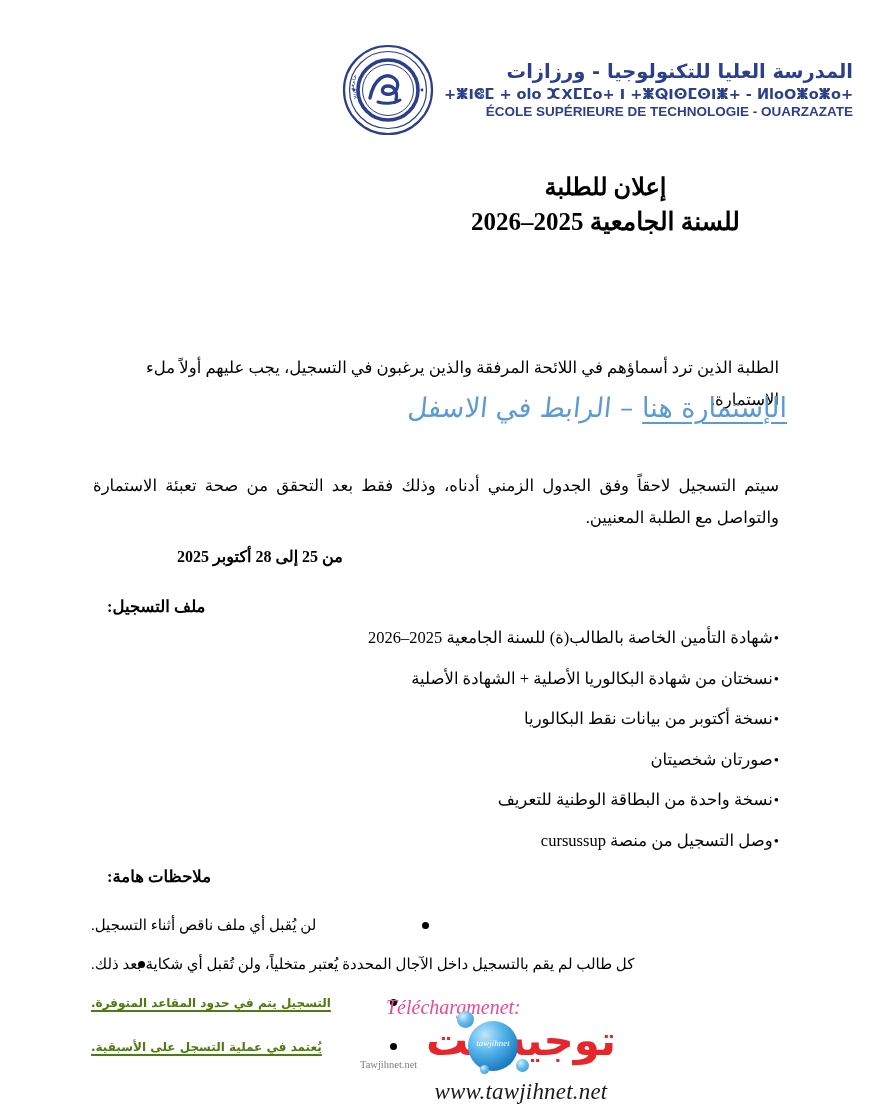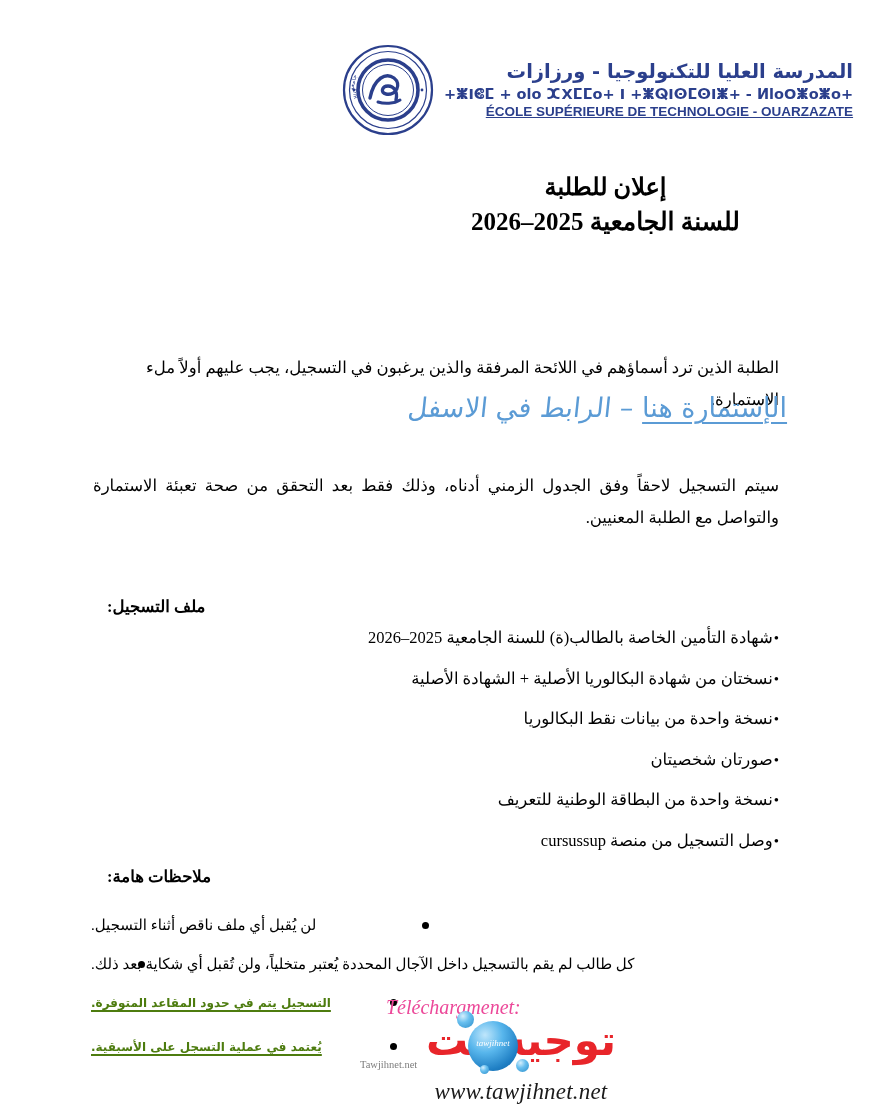--- a/index.html
+++ b/index.html
@@ -62,21 +62,20 @@
     text-align: center;
   }
   .lh-fr {
     font-family: "Liberation Sans", sans-serif;
     font-size: 13.5px;
     font-weight: 700;
     color: #2b3f8c;
     direction: ltr;
     white-space: nowrap;
     margin-top: 2px;
-    text-decoration: underline;
   }
   .seal {
     width: 92px;
     height: 92px;
     position: relative;
     flex: 0 0 auto;
   }
   .seal svg { display: block; }
 
   
@@ -375,27 +374,30 @@
 
   <div class="para" id="intro-para">الطلبة الذين ترد أسماؤهم في اللائحة المرفقة والذين يرغبون في التسجيل، يجب عليهم أولاً ملء الاستمارة.</div>
 
   <div class="link-line">
     <span class="under">الإستمارة هنا</span>
     <span class="tail">– الرابط في الاسفل</span>
   </div>
 
   <div class="para" id="schedule-para">سيتم التسجيل لاحقاً وفق الجدول الزمني أدناه، وذلك فقط بعد التحقق من صحة تعبئة الاستمارة والتواصل مع الطلبة المعنيين.</div>
 
+  <div id="date-line">
+    <span class="d-inner">من 25 إلى 28 أكتوبر  2025</span>
+  </div>
 
   <div class="sec-head" id="docs-head">ملف التسجيل:</div>
 
   <ul id="docs-list">
     <li><span class="bt">شهادة التأمين الخاصة بالطالب(ة) للسنة الجامعية 2025–2026</span></li>
     <li><span class="bt">نسختان من شهادة البكالوريا الأصلية + الشهادة الأصلية</span></li>
-    <li><span class="bt">نسخة واحدة من بيانات نقط البكالوريا</span></li>
+    <li><span class="bt">نسخة أكتوبر من بيانات نقط البكالوريا</span></li>
     <li><span class="bt">صورتان شخصيتان</span></li>
     <li><span class="bt">نسخة واحدة من البطاقة الوطنية للتعريف</span></li>
     <li><span class="bt">وصل التسجيل  من منصة cursussup</span></li>
   </ul>
 
   <div class="sec-head" id="notes-head">ملاحظات هامة:</div>
 
   <ul id="notes-list">
     <li class="n1">
       <span class="dot"></span>

